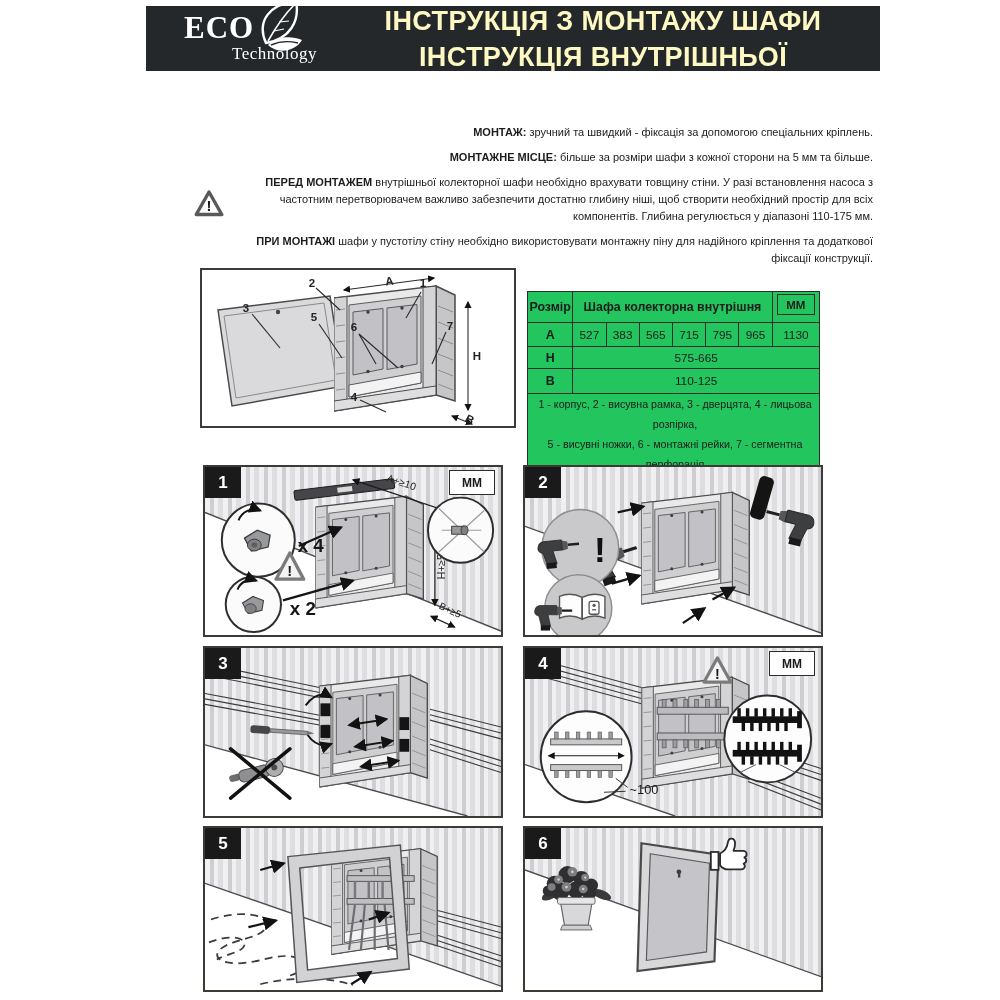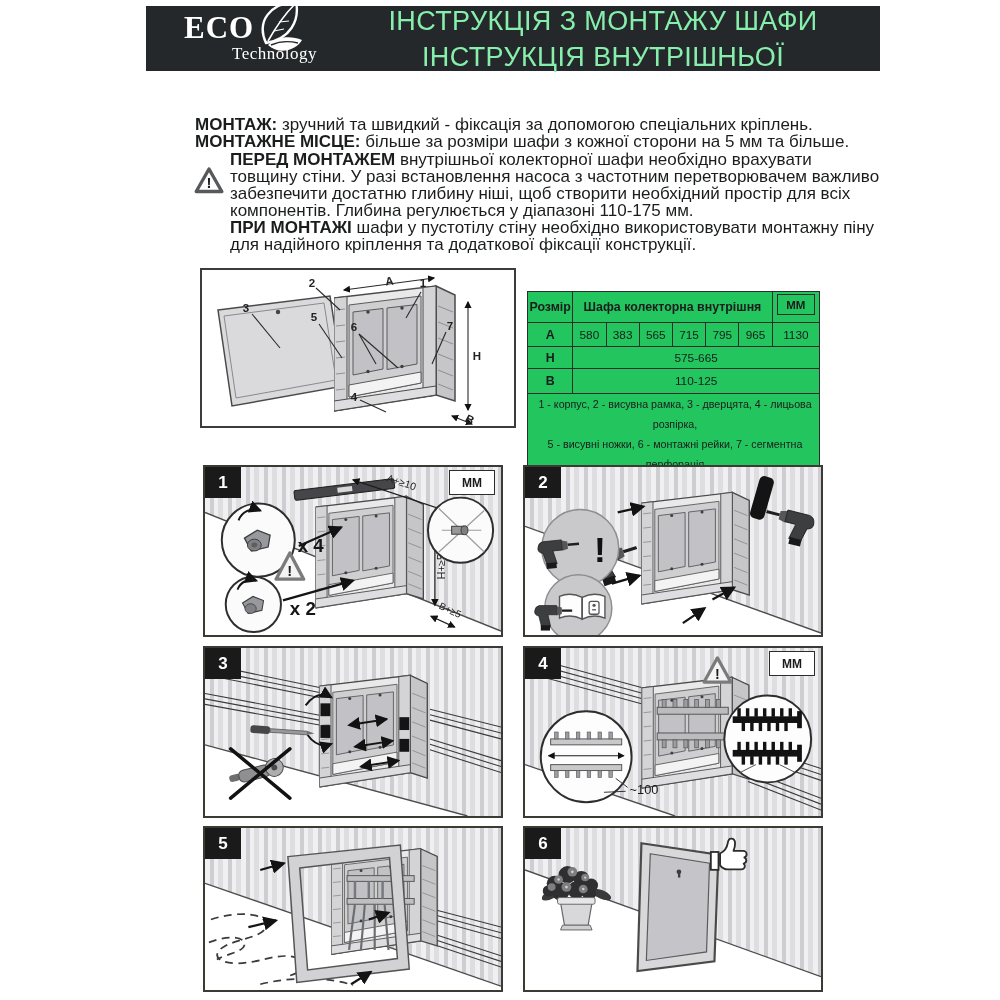--- a/index.html
+++ b/index.html
@@ -8,26 +8,26 @@
 
   
   .hdr{position:absolute;left:146px;top:6px;width:734px;height:65px;background:#25282a;
        display:flex;align-items:center;}
   .logo{position:relative;margin-left:36px;width:150px;height:72px;}
   .logo-eco{position:absolute;left:2px;top:10px;font-family:"Liberation Serif","DejaVu Serif",serif;
             font-weight:700;color:#fff;font-size:31px;letter-spacing:1px;line-height:30px;}
   .logo-tech{position:absolute;left:2px;top:41px;font-family:"Liberation Serif","DejaVu Serif",serif;
              color:#fff;font-size:17px;letter-spacing:.5px;margin-left:48px;}
   .logo-leaf{position:absolute;left:62px;top:-4px;}
-  .hdr-title{flex:1;text-align:center;color:#86efac;font-size:27px;font-weight:400;
+  .hdr-title{flex:1;text-align:center;color:#fef9c3;font-size:27px;font-weight:700;
              line-height:36px;padding-right:6px;letter-spacing:.4px;}
 
   
   .intro{position:absolute;left:195px;top:116px;width:686px;}
-  .intro p{margin:0;font-size:17px;line-height:17px;font-weight:500;}
+  .intro p{margin:8px;font-size:11px;line-height:17px;font-weight:500;text-align:right;}
   .intro b{font-weight:800;}
   .warn-block{position:relative;padding-left:35px;margin-top:1px;}
   .warn-icon{position:absolute;left:-1px;top:15px;width:30px;height:29px;}
 
   
   .diagram-box{position:absolute;left:200px;top:268px;width:312px;height:156px;
                border:2px solid #3c3c3c;background:#fff;}
   .diagram-box svg{display:block;width:100%;height:100%;}
 
   
@@ -207,21 +207,21 @@
     <tbody>
         <tr class="thead">
       <td>Розмір</td>
       <td colspan="6">Шафа колекторна внутрішня</td>
       <td>
             <div class="mm-inner">ММ</div>
           </td>
     </tr>
     <tr class="ra">
       <td class="rname">A</td>
-      <td>580</td>
+      <td>527</td>
       <td>383</td>
       <td>565</td>
       <td>715</td>
       <td>795</td>
       <td>965</td>
       <td>1130</td>
     </tr>
     <tr class="rh">
       <td class="rname">H</td>
       <td colspan="7">575-665</td>

